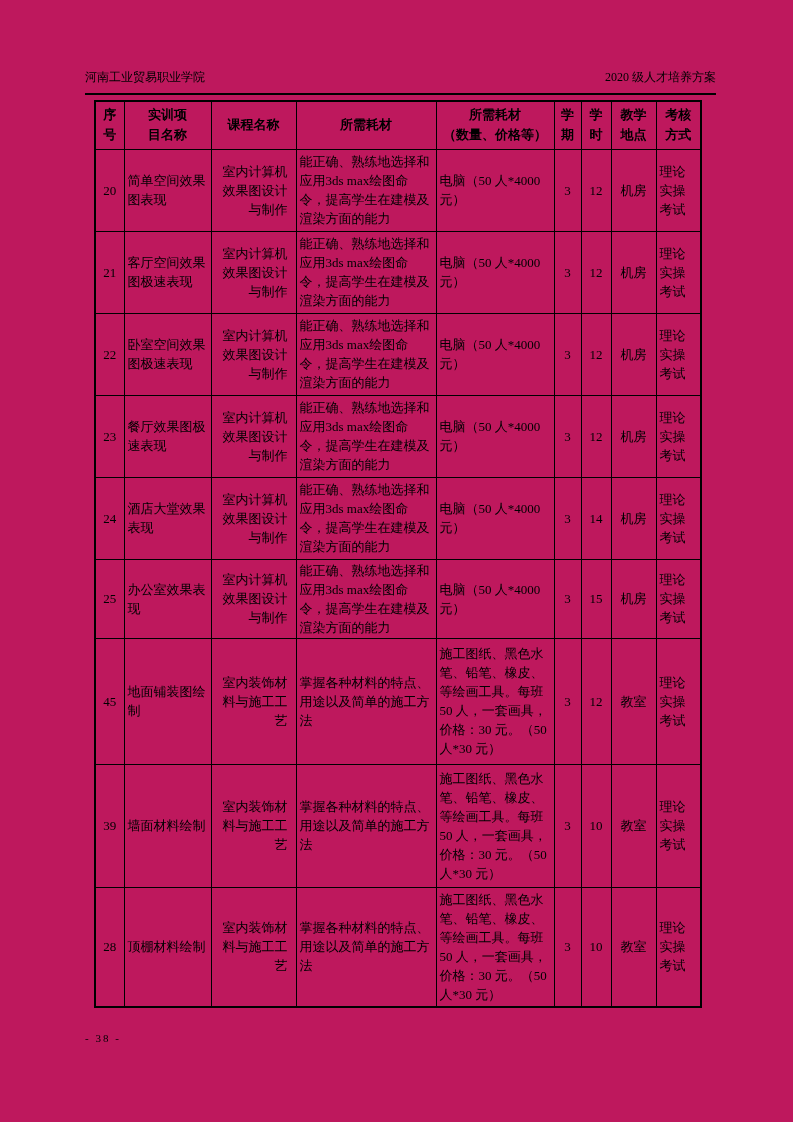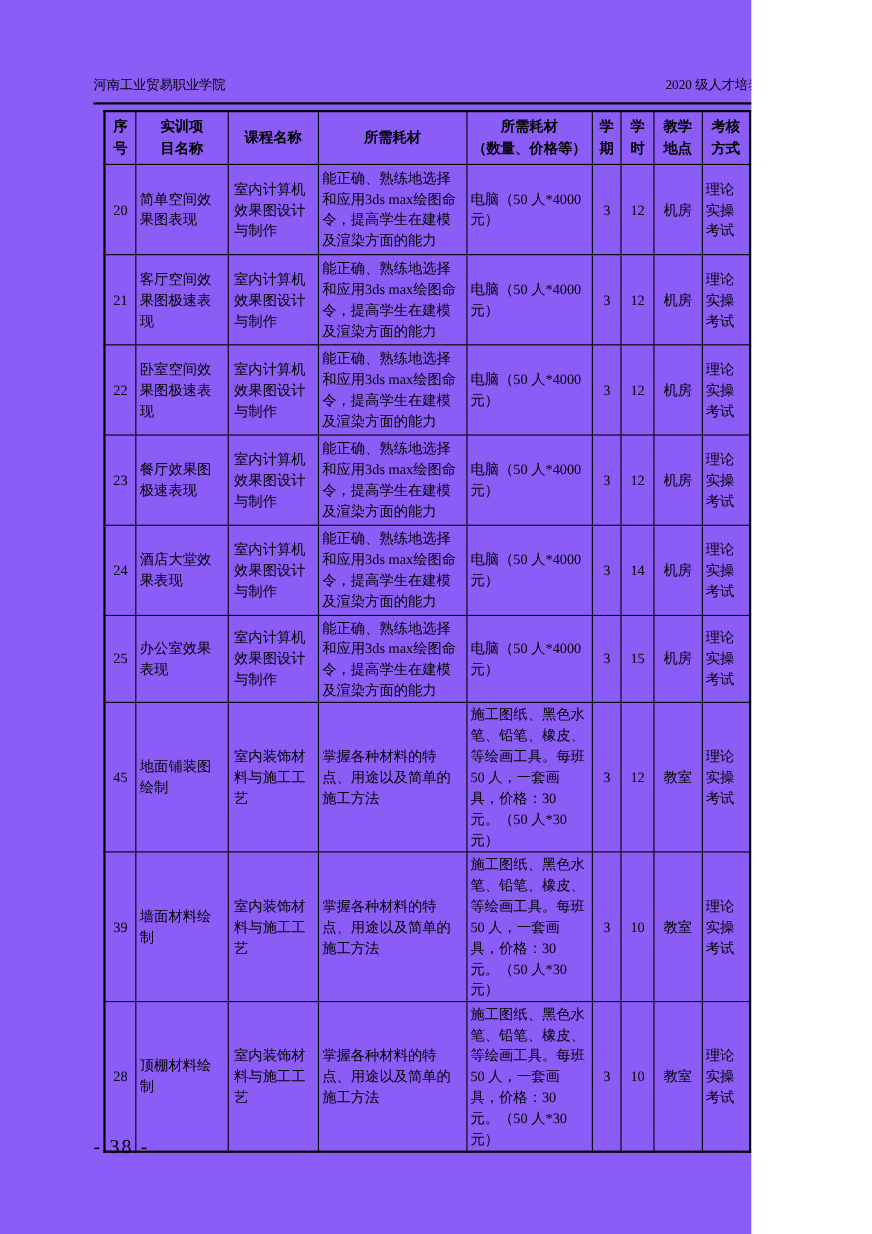--- a/index.html
+++ b/index.html
@@ -4,22 +4,22 @@
 <style>
   * { box-sizing: border-box; }
   html, body { margin: 0; padding: 0; background: #ffffff; }
   body {
     width: 793px; height: 1122px;
     font-family: "Liberation Serif", "DejaVu Serif", serif;
     color: #000;
   }
   .page {
     position: relative;
-    width: 683px; height: 1122px;
-    background: #8b5cf6;
+    width: 793px; height: 1122px;
+    background: #be185d;
     overflow: hidden;
   }
   .doc-header {
     position: absolute;
     left: 85px; top: 70px; width: 631px;
     display: flex;
     justify-content: space-between;
     align-items: baseline;
     font-size: 12px;
     line-height: 15px;
@@ -47,34 +47,34 @@
   .training-table th {
     font-weight: bold;
     text-align: center;
     white-space: pre-line;
     line-height: 20px;
     padding: 1px 2px;
   }
   .training-table td { line-height: 19px; text-align: left; }
   td.c-seq, td.c-semester, td.c-hours, td.c-location { text-align: center; font-family: Liberation Serif, serif; }
   td.c-assessment { text-align: left; white-space: pre-line; }
-  td.c-course { padding: 1px 8px 1px 5px; }
+  td.c-course { padding: 1px 8px 1px 5px; text-align: right; }
   col.w-seq        { width: 29px; }
   col.w-project    { width: 87px; }
   col.w-course     { width: 85px; }
   col.w-goal       { width: 140px; }
   col.w-materials  { width: 118px; }
   col.w-semester   { width: 27px; }
   col.w-hours      { width: 30px; }
   col.w-location   { width: 45px; }
   col.w-assessment { width: 45px; }
   .page-number {
     position: absolute;
     left: 85px; top: 1032px;
-    font-size: 18px;
+    font-size: 11px;
     letter-spacing: 2px;
   }
 </style>
 </head>
 <body>
 
 <div class="page">
 
   <div class="doc-header">
     <span>河南工业贸易职业学院</span>

